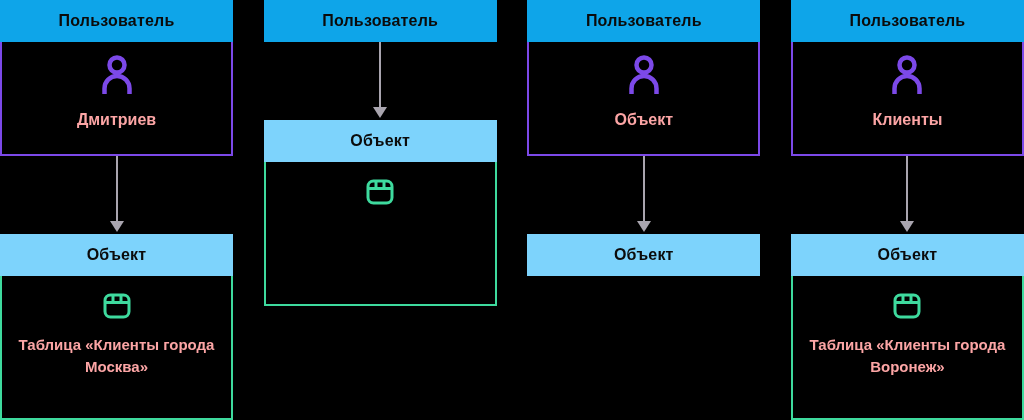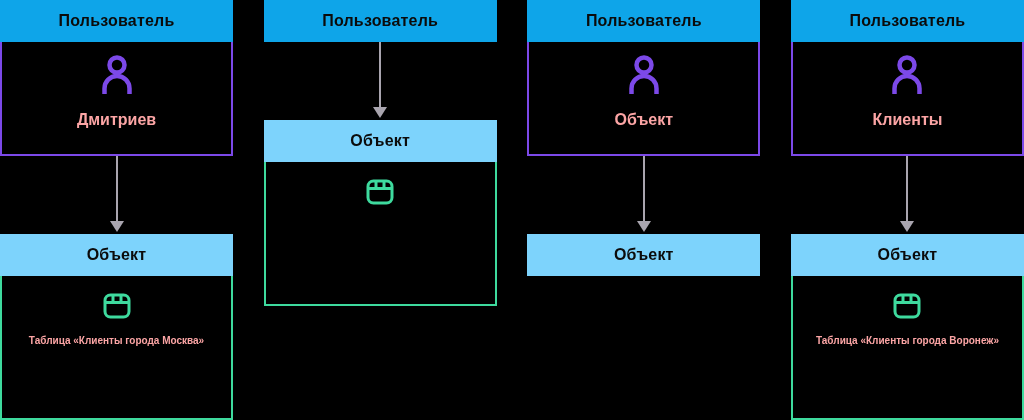--- a/index.html
+++ b/index.html
@@ -52,21 +52,21 @@
   }
   .card-text {
     margin-top: 9px;
     font-size: 16px;
     font-weight: 700;
     color: #fca5a5;
     text-align: center;
     line-height: 1.45;
     max-width: 196px;
   }
-  .object-body .card-text { font-size: 10px; }
+  .object-body .card-text { font-size: 15px; }
   .arrow-zone {
     height: 78px;
     position: relative;
   }
   .arrow-line {
     position: absolute;
     left: 50%;
     transform: translateX(-50%);
     top: 0;
     width: 2px;

